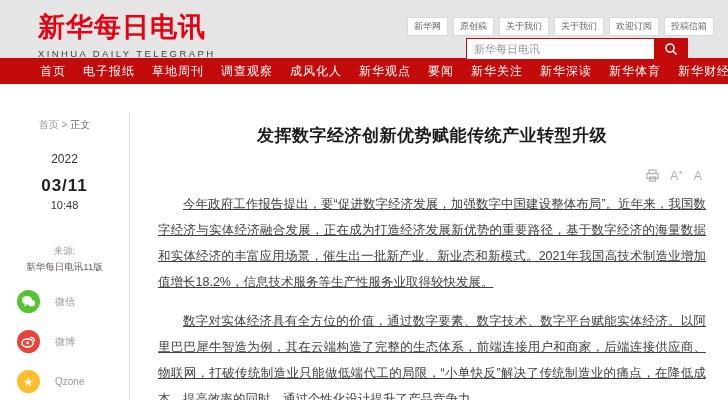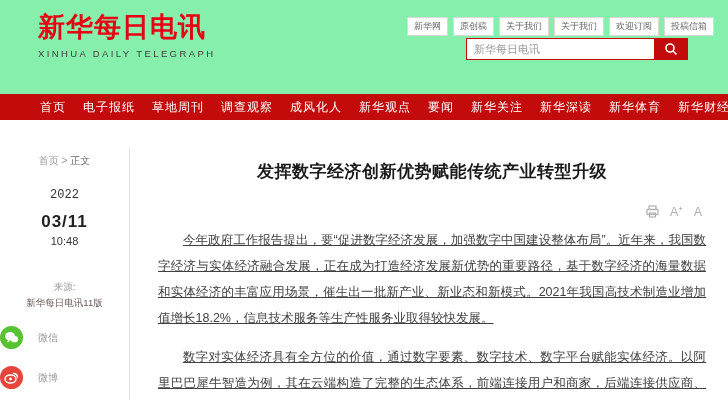--- a/index.html
+++ b/index.html
@@ -1,20 +1,20 @@
 <!DOCTYPE html>
 <html><head>
 <meta charset="utf-8">
 <style>
   * { box-sizing: border-box; margin: 0; padding: 0; }
   html,body { width: 728px; height: 400px; overflow: hidden; background: #fff;
     font-family: "Liberation Sans", sans-serif; }
 
   
-  .header { position: relative; height: 94px; background: #86efac; }
+  .header { position: relative; height: 58px; background: #e5e5e5; }
   .logo { position: absolute; left: 38px; top: 9px; cursor: pointer; }
   .logo-cn { color: #e60012; font-size: 27px; font-weight: bold; letter-spacing: 1px;
     font-family: "Liberation Serif", serif; }
   .logo-en { color: #3f3f3f; font-size: 9.5px; letter-spacing: 2.4px; margin-top: 3px; }
 
   .mini-links { position: absolute; top: 17px; right: 14px; display: flex; gap: 5px; border-radius: 6px; }
   .mini-link { border: 1px solid #d9d9d9; color: #666; font-size: 9px;
     padding: 2px 6px; background: #fff; cursor: pointer; white-space: nowrap; }
 
   .search-row { position: absolute; top: 38px; right: 40px; width: 222px; height: 22px;
@@ -32,28 +32,28 @@
   .nav-item { color: #fff; font-size: 12px; margin-right: 17px; white-space: nowrap;
     cursor: pointer; letter-spacing: 1px; }
 
   
   .content { display: flex; height: 365px; padding-top: 28px; }
   .side { width: 130px; flex: 0 0 130px; border-right: 1px solid #e2e2e2;
     text-align: center; }
   .breadcrumb { font-size: 10px; color: #999; margin-top: 6px; }
   .breadcrumb .crumb-current { color: #666; }
   .breadcrumb .crumb-home { cursor: pointer; }
-  .date-year { font-size: 12px; color: #333; margin-top: 20px; font-family: Liberation Mono, monospace; }
+  .date-year { font-size: 12px; color: #333; margin-top: 20px; }
   .date-md { font-size: 17px; color: #1f1f1f; font-weight: bold; margin-top: 10px;
     letter-spacing: 1px; text-align: center; }
   .date-time { font-size: 11px; color: #333; margin-top: 3px; }
   .source-label { font-size: 9.5px; color: #999; margin-top: 34px; }
   .source-value { font-size: 9.5px; color: #6b5b5b; margin-top: 3px; }
 
-  .share { margin-top: 16px; text-align: left; }
+  .share { margin-top: 16px; padding-left: 17px; text-align: left; }
   .share-row { display: flex; align-items: center; margin-bottom: 17px; cursor: pointer; }
   .share-circle { width: 23px; height: 23px; border-radius: 50%; display: flex;
     align-items: center; justify-content: center; flex: 0 0 23px; }
   .share-wechat { background: #57c232; }
   .share-weibo { background: #e6453c; }
   .share-qzone { background: #fcbe2d; }
   .share-label { font-size: 10px; color: #999; margin-left: 15px; }
   .qzone-star { color: #fff; font-size: 12px; line-height: 1; }
 
   

